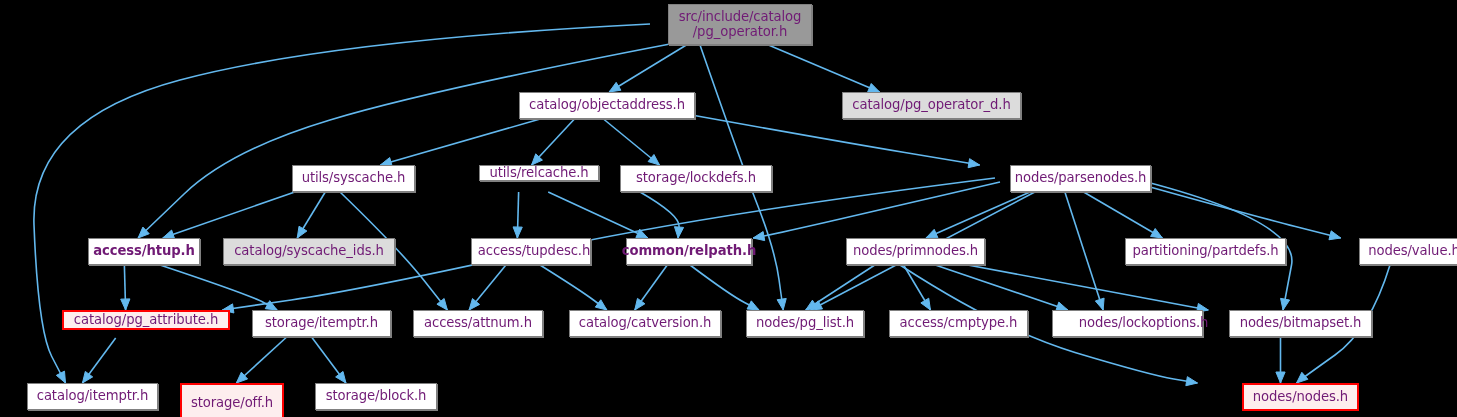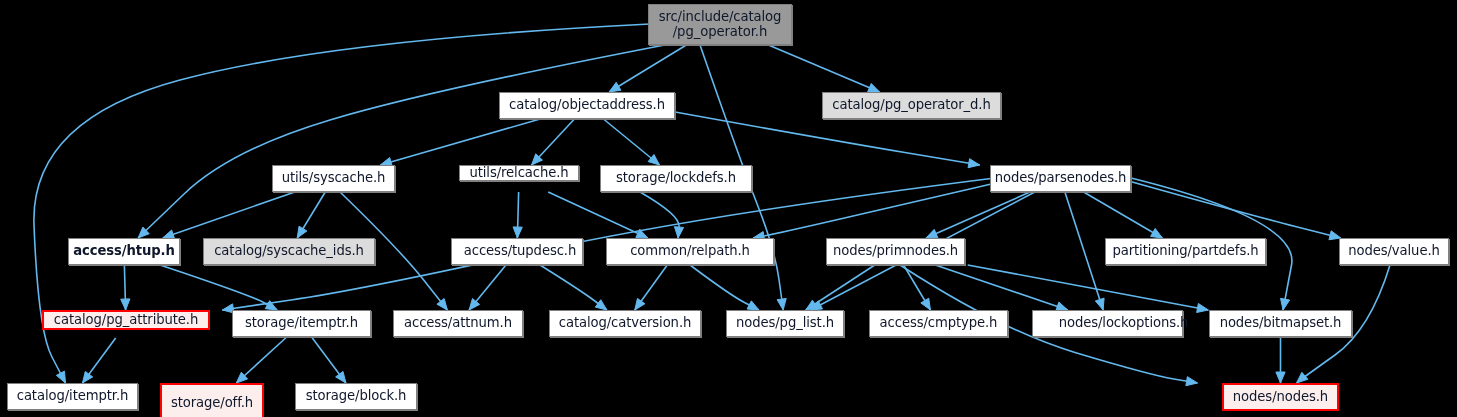--- a/index.html
+++ b/index.html
@@ -34,23 +34,24 @@
   }
   .node {
     position: absolute;
     box-sizing: border-box;
     display: flex;
     align-items: center;
     justify-content: center;
     text-align: center;
     line-height: 1.12;
     font-size: 13.2px;
-    color: #0f172a;
+    color: #701a75;
     white-space: pre;
     letter-spacing: -0.1px;
+    margin-left: 20px;
   }
   .node-plain {
     background: #ffffff;
     border: 1px solid #808080;
     box-shadow: 1px 1px 0 0 #808080;
   }
   .node-gray {
     background: #dcdcdc;
     border: 1px solid #808080;
     box-shadow: 1px 1px 0 0 #808080;
@@ -233,22 +234,22 @@
       <div class="node node-root" style="left: 648px; top: 4px; width: 144px; height: 41px;">src/include/catalog
 /pg_operator.h</div>
       <div class="node node-plain" style="left: 499px; top: 92px; width: 176px; height: 27px;">catalog/objectaddress.h</div>
       <div class="node node-gray" style="left: 822px; top: 92px; width: 179px; height: 27px;">catalog/pg_operator_d.h</div>
       <div class="node node-plain" style="left: 272px; top: 165px; width: 123px; height: 27px;">utils/syscache.h</div>
       <div class="node node-plain" style="left: 459px; top: 165px; width: 120px; height: 16px;">utils/relcache.h</div>
       <div class="node node-plain" style="left: 600px; top: 165px; width: 152px; height: 27px;">storage/lockdefs.h</div>
       <div class="node node-plain" style="left: 990px; top: 165px; width: 141px; height: 27px;">nodes/parsenodes.h</div>
       <div class="node node-plain" style="left: 68px; top: 238px; width: 112px; height: 27px; font-weight: bold;">access/htup.h</div>
       <div class="node node-gray" style="left: 203px; top: 238px; width: 172px; height: 27px;">catalog/syscache_ids.h</div>
-      <div class="node node-plain" style="left: 451px; top: 238px; width: 132px; height: 27px; padding-left: 6px;">access/tupdesc.h</div>
-      <div class="node node-plain" style="left: 606px; top: 238px; width: 168px; height: 27px;">common/relpath.h</div>
+      <div class="node node-plain" style="left: 451px; top: 238px; width: 120px; height: 27px; padding-left: 6px;">access/tupdesc.h</div>
+      <div class="node node-plain" style="left: 606px; top: 238px; width: 126px; height: 27px; font-weight: bold;">common/relpath.h</div>
       <div class="node node-plain" style="left: 826px; top: 238px; width: 139px; height: 27px;">nodes/primnodes.h</div>
       <div class="node node-plain" style="left: 1105px; top: 238px; width: 161px; height: 27px;">partitioning/partdefs.h</div>
       <div class="node node-plain" style="left: 1339px; top: 238px; width: 110px; height: 27px;">nodes/value.h</div>
       <div class="node node-red" style="left: 42px; top: 310px; width: 168px; height: 20px;">catalog/pg_attribute.h</div>
       <div class="node node-plain" style="left: 232px; top: 310px; width: 139px; height: 27px;">storage/itemptr.h</div>
       <div class="node node-plain" style="left: 393px; top: 310px; width: 130px; height: 27px;">access/attnum.h</div>
       <div class="node node-plain" style="left: 549px; top: 310px; width: 152px; height: 27px;">catalog/catversion.h</div>
       <div class="node node-plain" style="left: 726px; top: 310px; width: 118px; height: 27px;">nodes/pg_list.h</div>
       <div class="node node-plain" style="left: 869px; top: 310px; width: 139px; height: 27px;">access/cmptype.h</div>
       <div class="node node-plain" style="left: 1032px; top: 310px; width: 151px; height: 27px; padding-left: 32px;">nodes/lockoptions.h</div>

